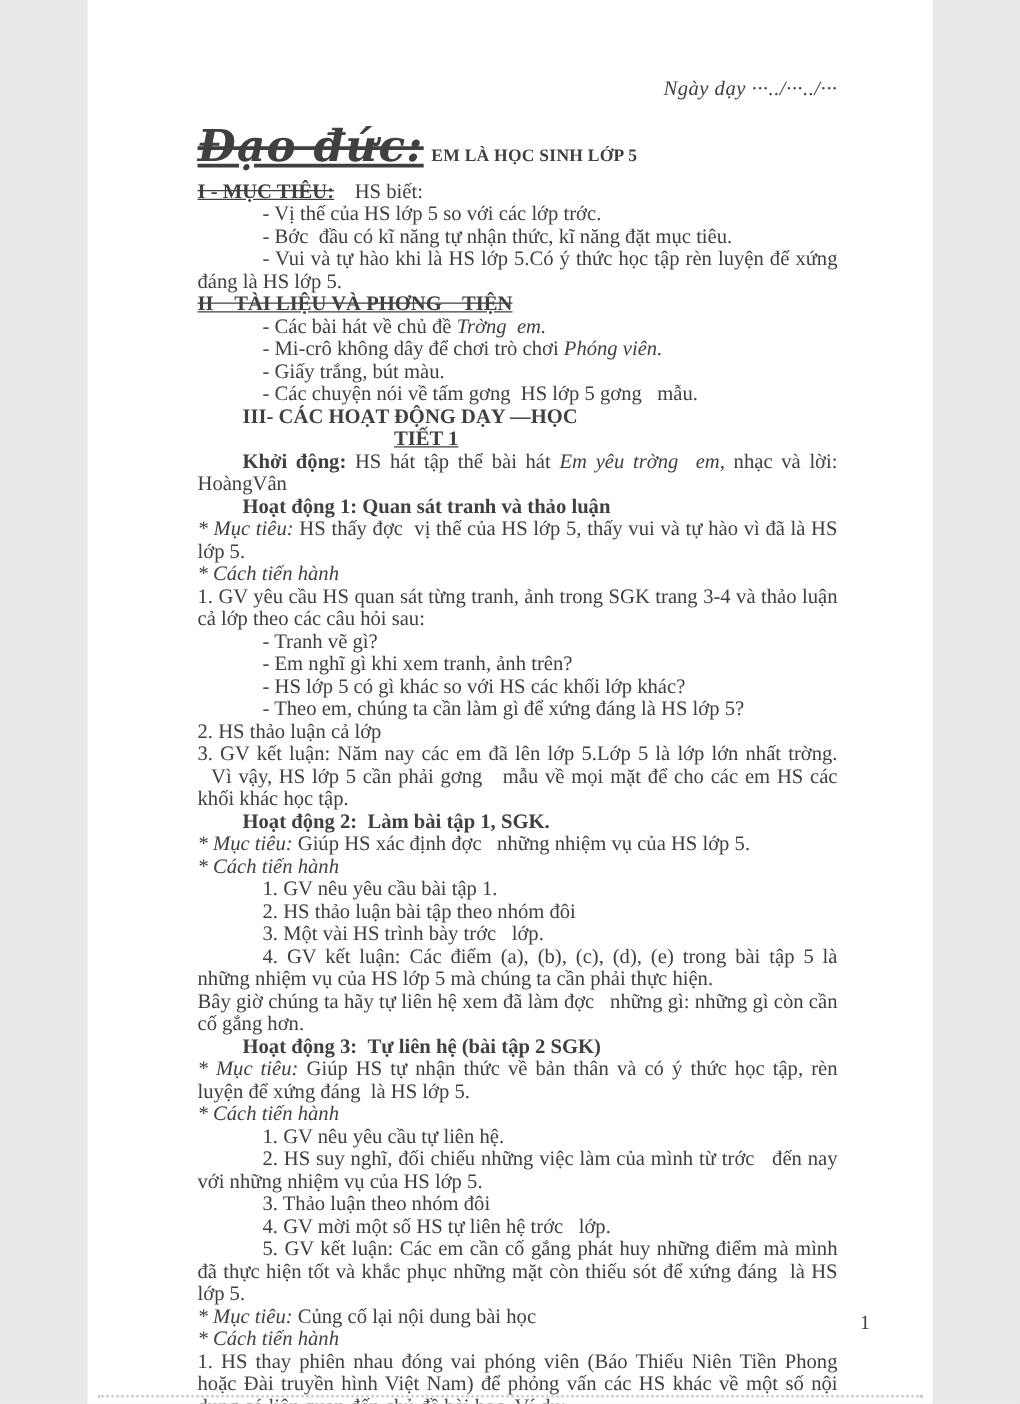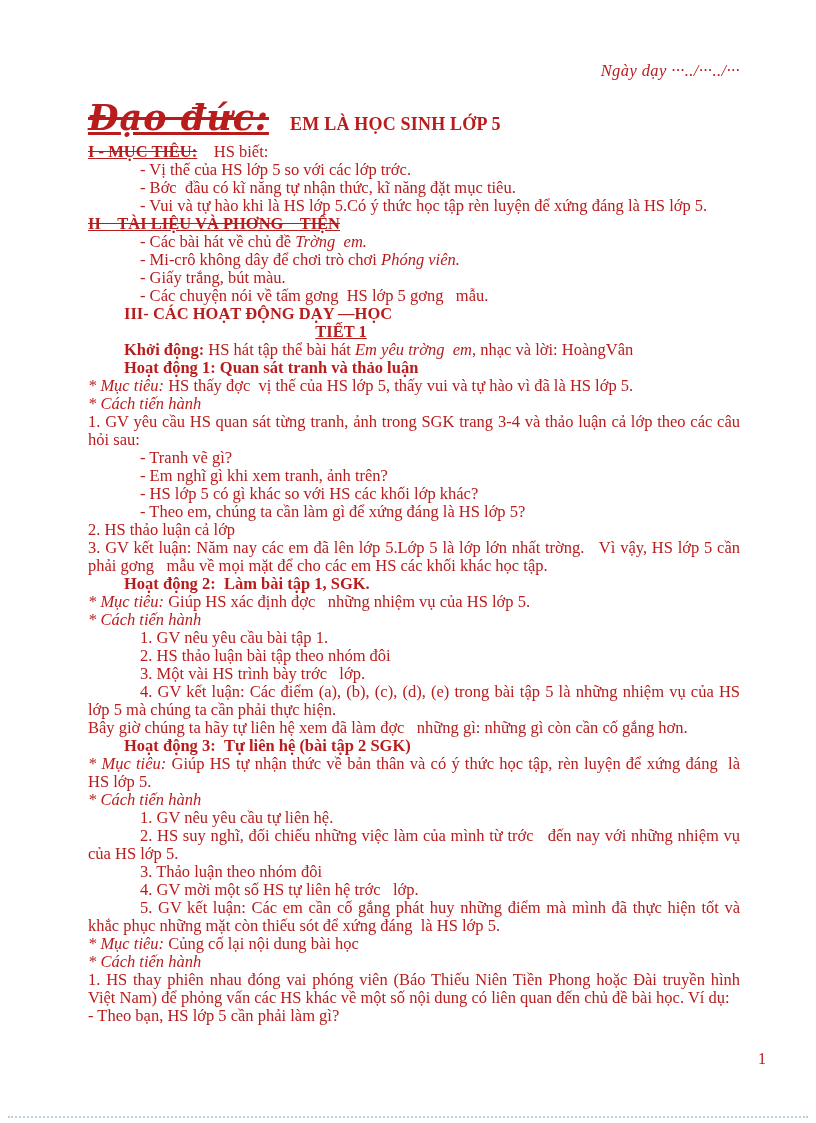--- a/index.html
+++ b/index.html
@@ -1,25 +1,25 @@
 <!DOCTYPE html>
 <html lang="vi"><head>
 <meta charset="utf-8">
 <style>
   html, body { margin: 0; padding: 0; background: #e9e9e9; }
   .page {
     position: relative;
-    width: 816px;
+    width: 676px;
     height: 1123px;
     margin: 0 auto;
     background: #ffffff;
     font-family: "Liberation Serif", "DejaVu Serif", serif;
     font-size: 16.5px;
     line-height: 18px;
-    color: #b91c1c;
+    color: #404040;
     box-sizing: border-box;
     padding: 62px 76px 0 88px;
     overflow: hidden;
   }
   .date-line {
     text-align: right;
     font-style: italic;
     height: 20px;
     letter-spacing: 0.4px;
   }
@@ -40,21 +40,21 @@
   .r-ub { font-weight: bold; text-decoration: underline; }
   .r-script {
     font-family: "DejaVu Serif", serif;
     font-style: italic;
     font-weight: bold;
     font-size: 35px;
     letter-spacing: 1px;
     text-decoration: underline line-through;
     padding-right: 2px;
   }
-  .r-lesson { font-weight: bold; font-size: 18px; letter-spacing: 0.2px; margin-left: 15px; }
+  .r-lesson { font-weight: bold; font-size: 14px; letter-spacing: 0.2px; }
   .page-number {
     position: absolute;
     top: 1050px;
     right: 50px;
     font-size: 16px;
   }
   .bottom-rule {
     position: absolute;
     left: 8px;
     right: 8px;

